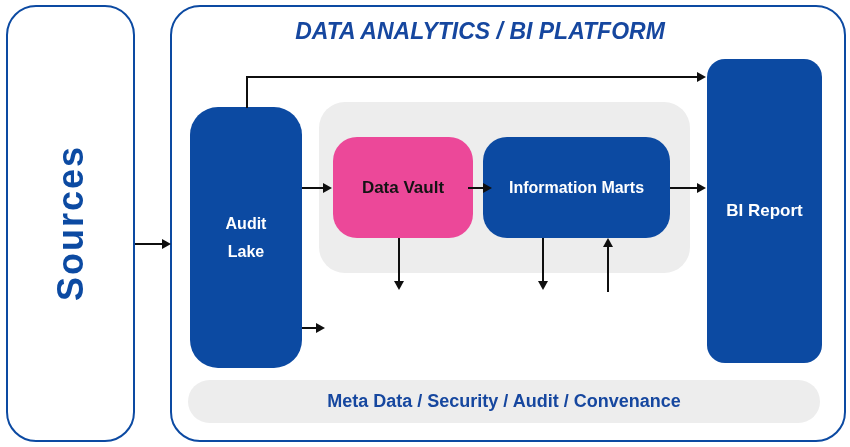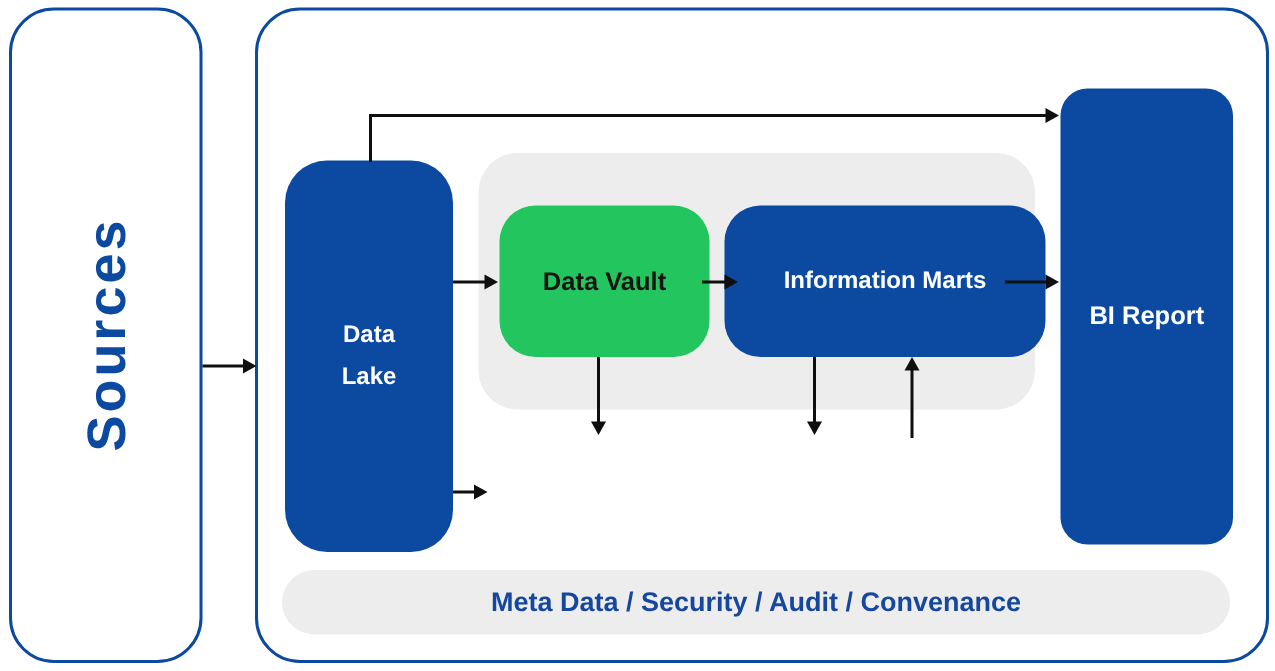--- a/index.html
+++ b/index.html
@@ -65,37 +65,37 @@
   
   .node {
     position: absolute;
     display: flex; align-items: center; justify-content: center;
     text-align: center;
     font-weight: bold;
     box-sizing: border-box;
     z-index: 2;
   }
   .node-blue { background: #0c4aa2; color: #ffffff; }
-  .node-yellow { background: #22c55e; color: #141414; }
+  .node-yellow { background: #ec4899; color: #141414; }
   .data-lake {
     left: 190px; top: 107px;
     width: 112px; height: 261px;
     border-radius: 28px;
     font-size: 16px;
   }
   .data-lake .wrap-label { display: inline-block; max-width: 3.2em; line-height: 1.7; }
   .data-vault {
     left: 333px; top: 137px;
     width: 140px; height: 101px;
     border-radius: 24px;
     font-size: 17px;
   }
   .information-marts {
     left: 483px; top: 137px;
-    width: 214px; height: 101px;
+    width: 187px; height: 101px;
     border-radius: 24px;
     font-size: 16px;
   }
   .bi-report {
     left: 707px; top: 59px;
     width: 115px; height: 304px;
     border-radius: 18px;
     font-size: 17px;
   }
   .agile-mart {
@@ -142,25 +142,26 @@
 </head>
 <body>
 
 <div class="canvas">
 
   <div class="sources-box">
     <span class="sources-label">Sources</span>
   </div>
 
   <div class="platform"></div>
+  <div class="platform-title">DATA ANALYTICS / BI PLATFORM</div>
 
   <div class="gray-panel"></div>
 
   <div class="node node-blue data-lake">
-    <span class="wrap-label">Data Lake</span>
+    <span class="wrap-label">Audit Lake</span>
   </div>
 
   <div class="node node-yellow data-vault">
     <span>Data Vault</span>
   </div>
 
   <div class="node node-blue information-marts">
     <span>Information Marts</span>
   </div>
 

